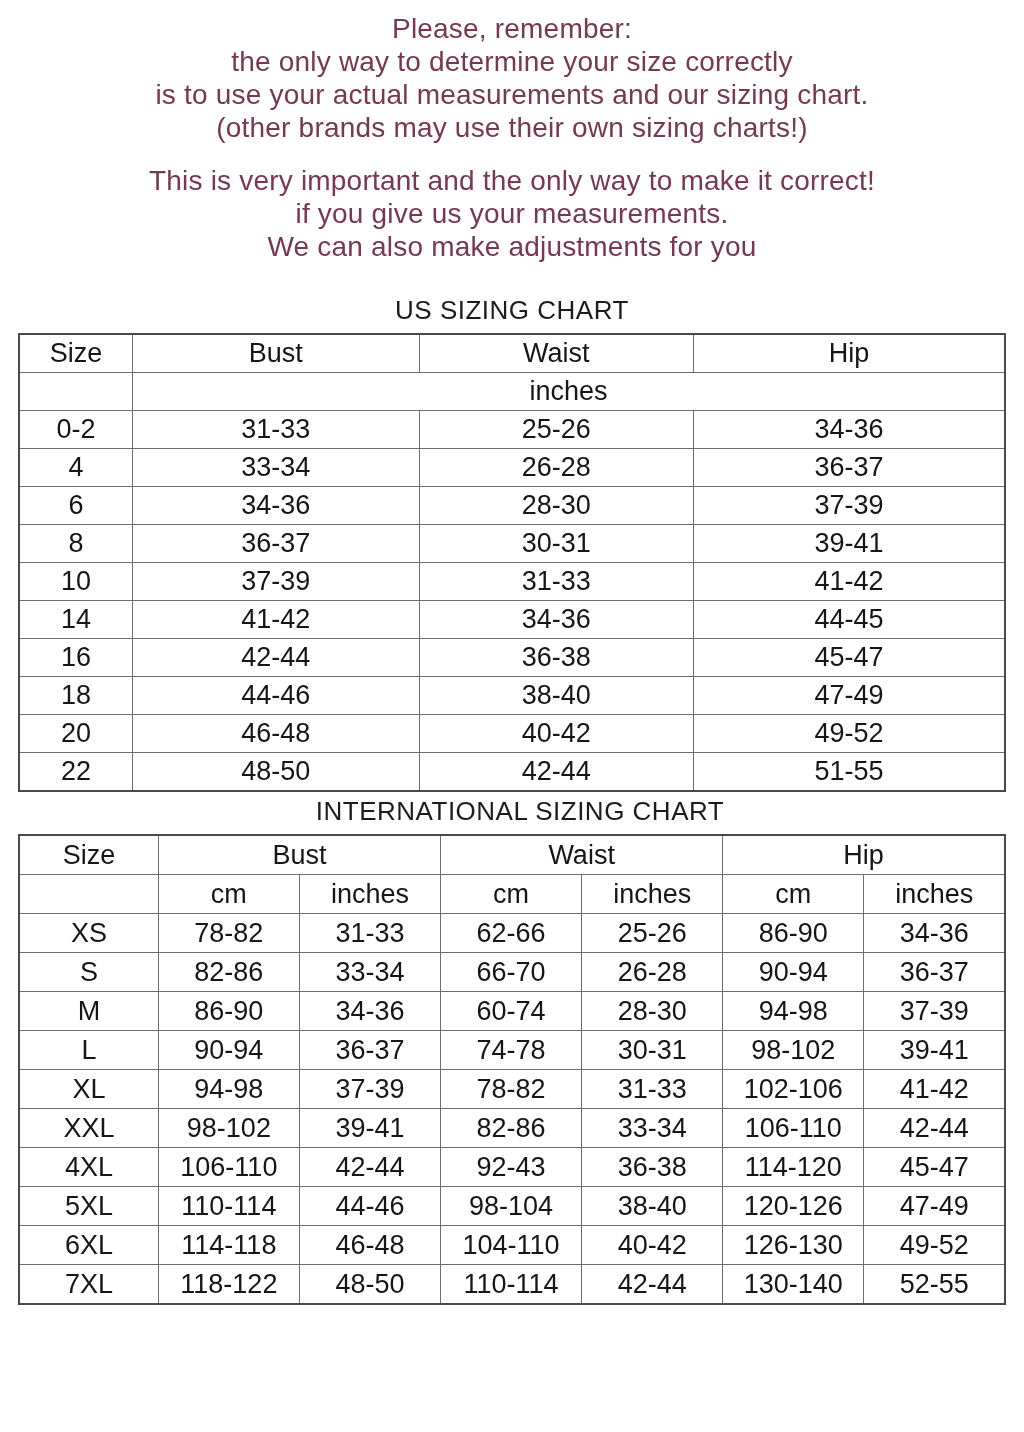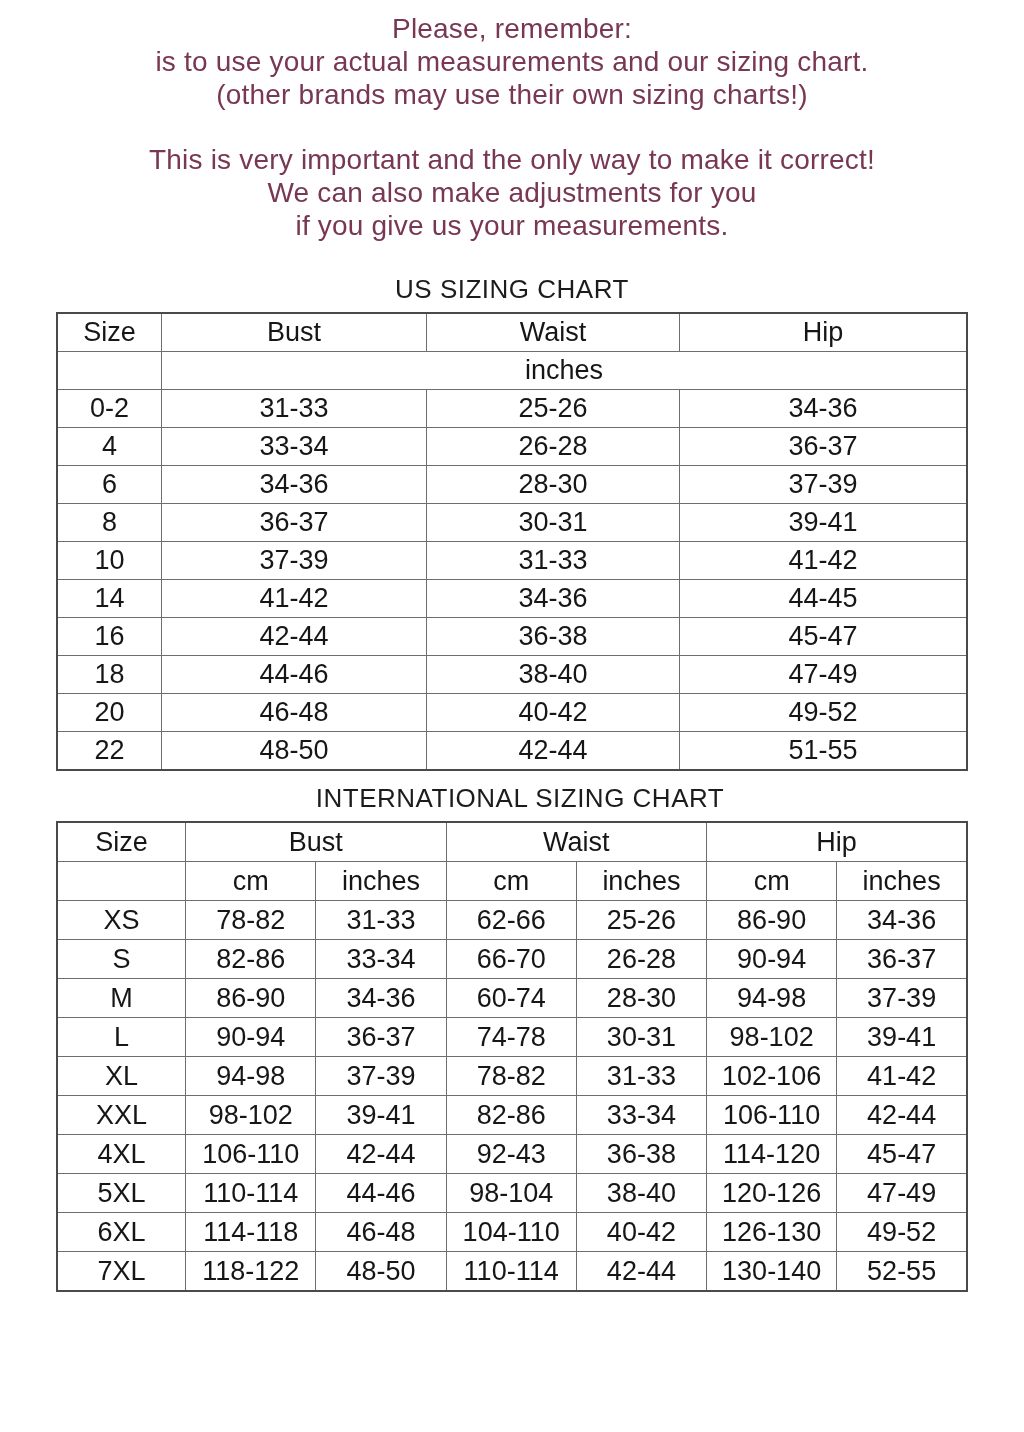--- a/index.html
+++ b/index.html
@@ -12,31 +12,31 @@
     font-family: "Liberation Sans", sans-serif;
     overflow: hidden;
   }
   .intro {
     text-align: center;
     color: #783753;
     font-size: 28px;
     line-height: 33px;
     letter-spacing: 0.2px;
   }
-  .intro .block1 { margin-bottom: 32px; }
+  .intro .block1 { margin-bottom: 20px; }
   .chart-title {
     text-align: center;
     color: #1c1c1c;
     font-size: 26px;
     letter-spacing: 0.5px;
     margin: 32px 0 7px 0;
   }
-  .chart-title.intl-title { margin-top: 12px; padding-left: 16px; }
+  .chart-title.intl-title { margin-top: 4px; padding-left: 16px; }
   table.sizing-table {
-    width: 912px;
+    width: 988px;
     margin: 0 auto;
     border-collapse: collapse;
     table-layout: fixed;
     color: #161616;
     border: 2px solid #4a4a4a;
   }
   table.sizing-table th,
   table.sizing-table td {
     border: 1px solid #6e6e6e;
     text-align: center;
@@ -60,27 +60,28 @@
   table.intl col.c-size { width: 14.1%; }
 </style>
 </head>
 <body>
 
 <div class="page">
 
   <div class="intro">
     <div class="block1">
       <div>Please, remember:</div>
+      <div>the only way to determine your size correctly</div>
       <div>is to use your actual measurements and our sizing chart.</div>
       <div>(other brands may use their own sizing charts!)</div>
     </div>
     <div class="block2">
       <div>This is very important and the only way to make it correct!</div>
+      <div>if you give us your measurements.</div>
       <div>We can also make adjustments for you</div>
-      <div>if you give us your measurements.</div>
     </div>
   </div>
 
   <div class="chart-title">US SIZING CHART</div>
 
   <table class="sizing-table us">
     <colgroup>
       <col class="c-size">
         <col class="c-bust">
         <col class="c-waist">

